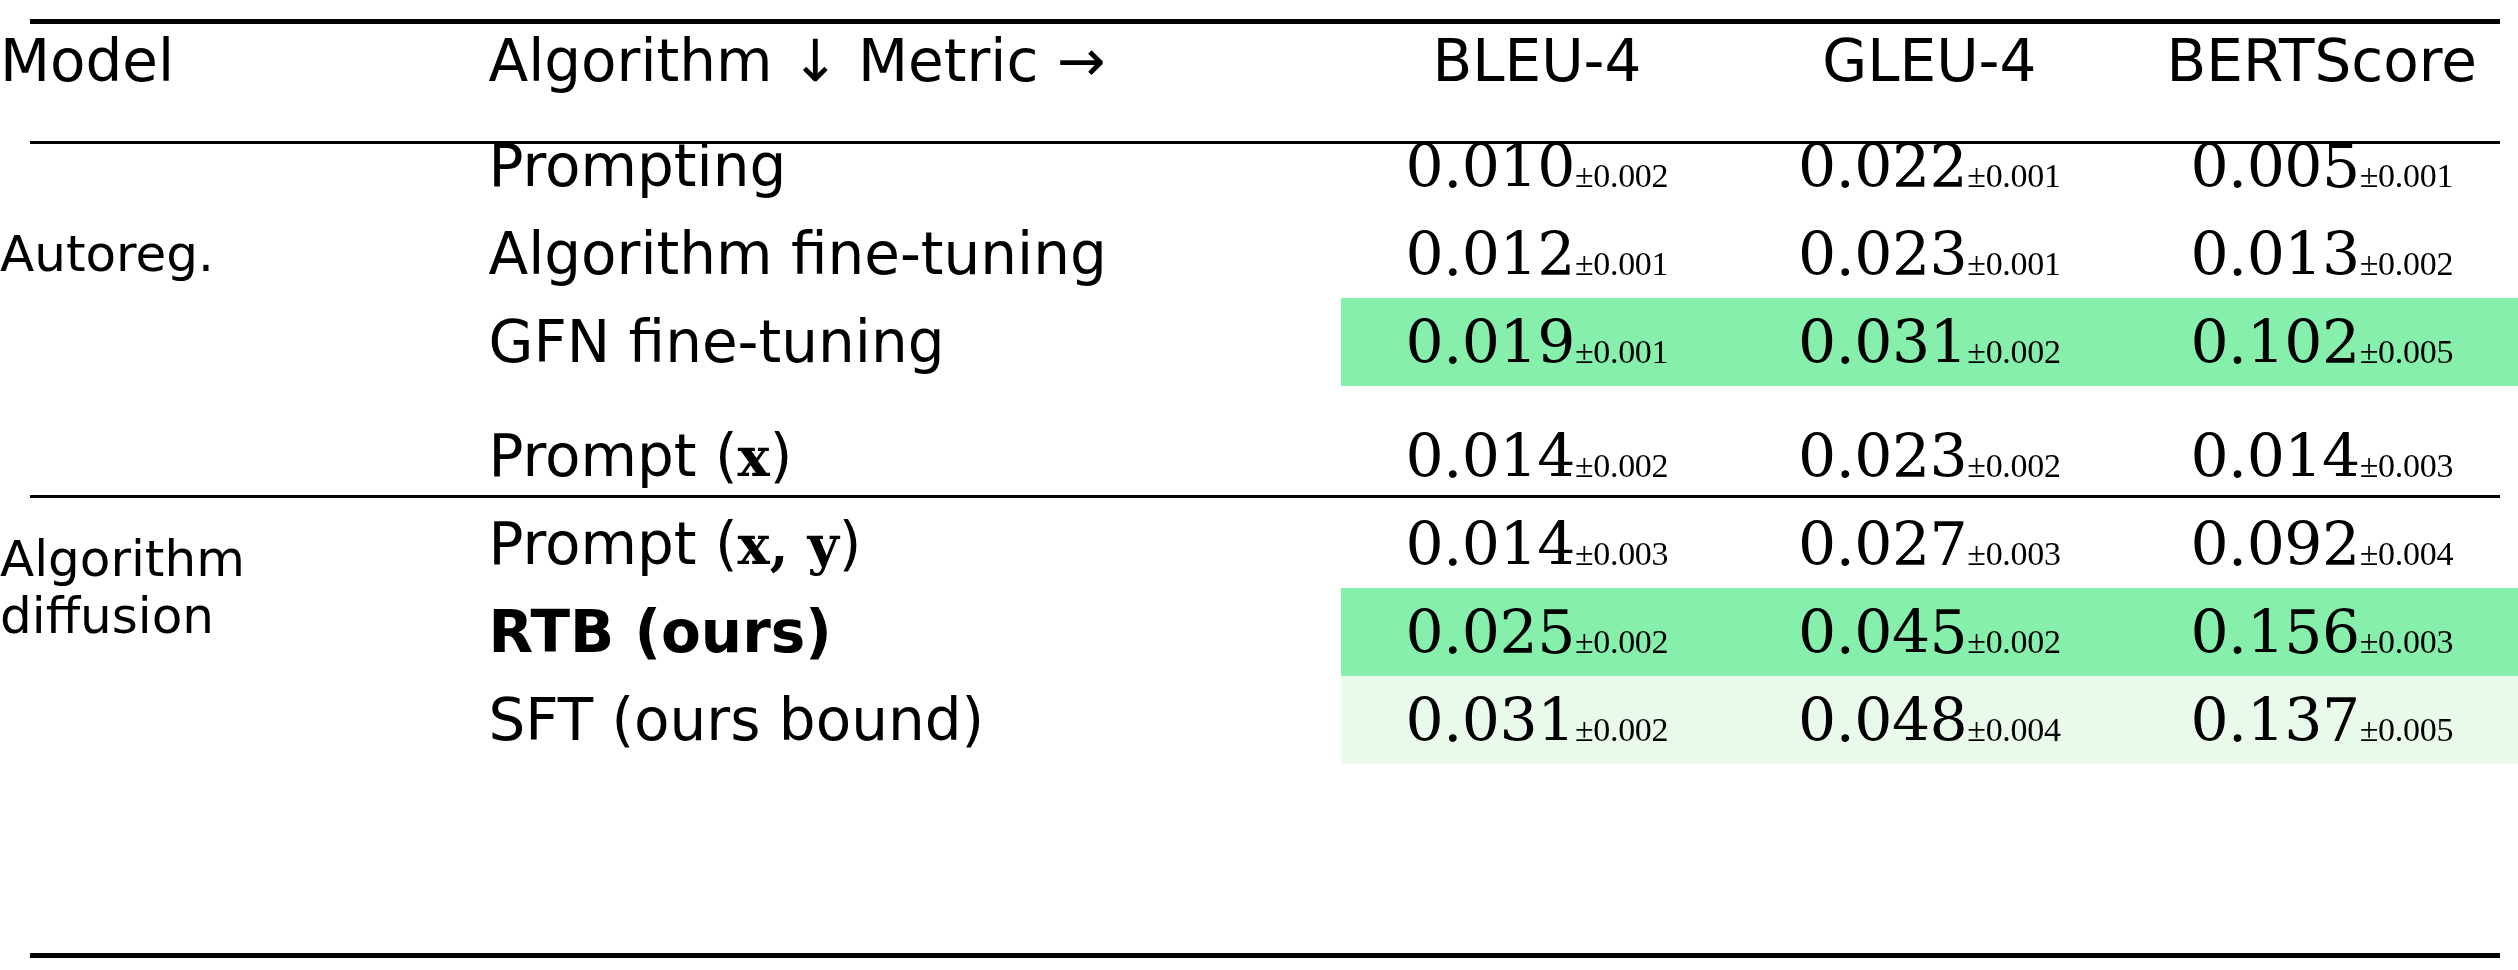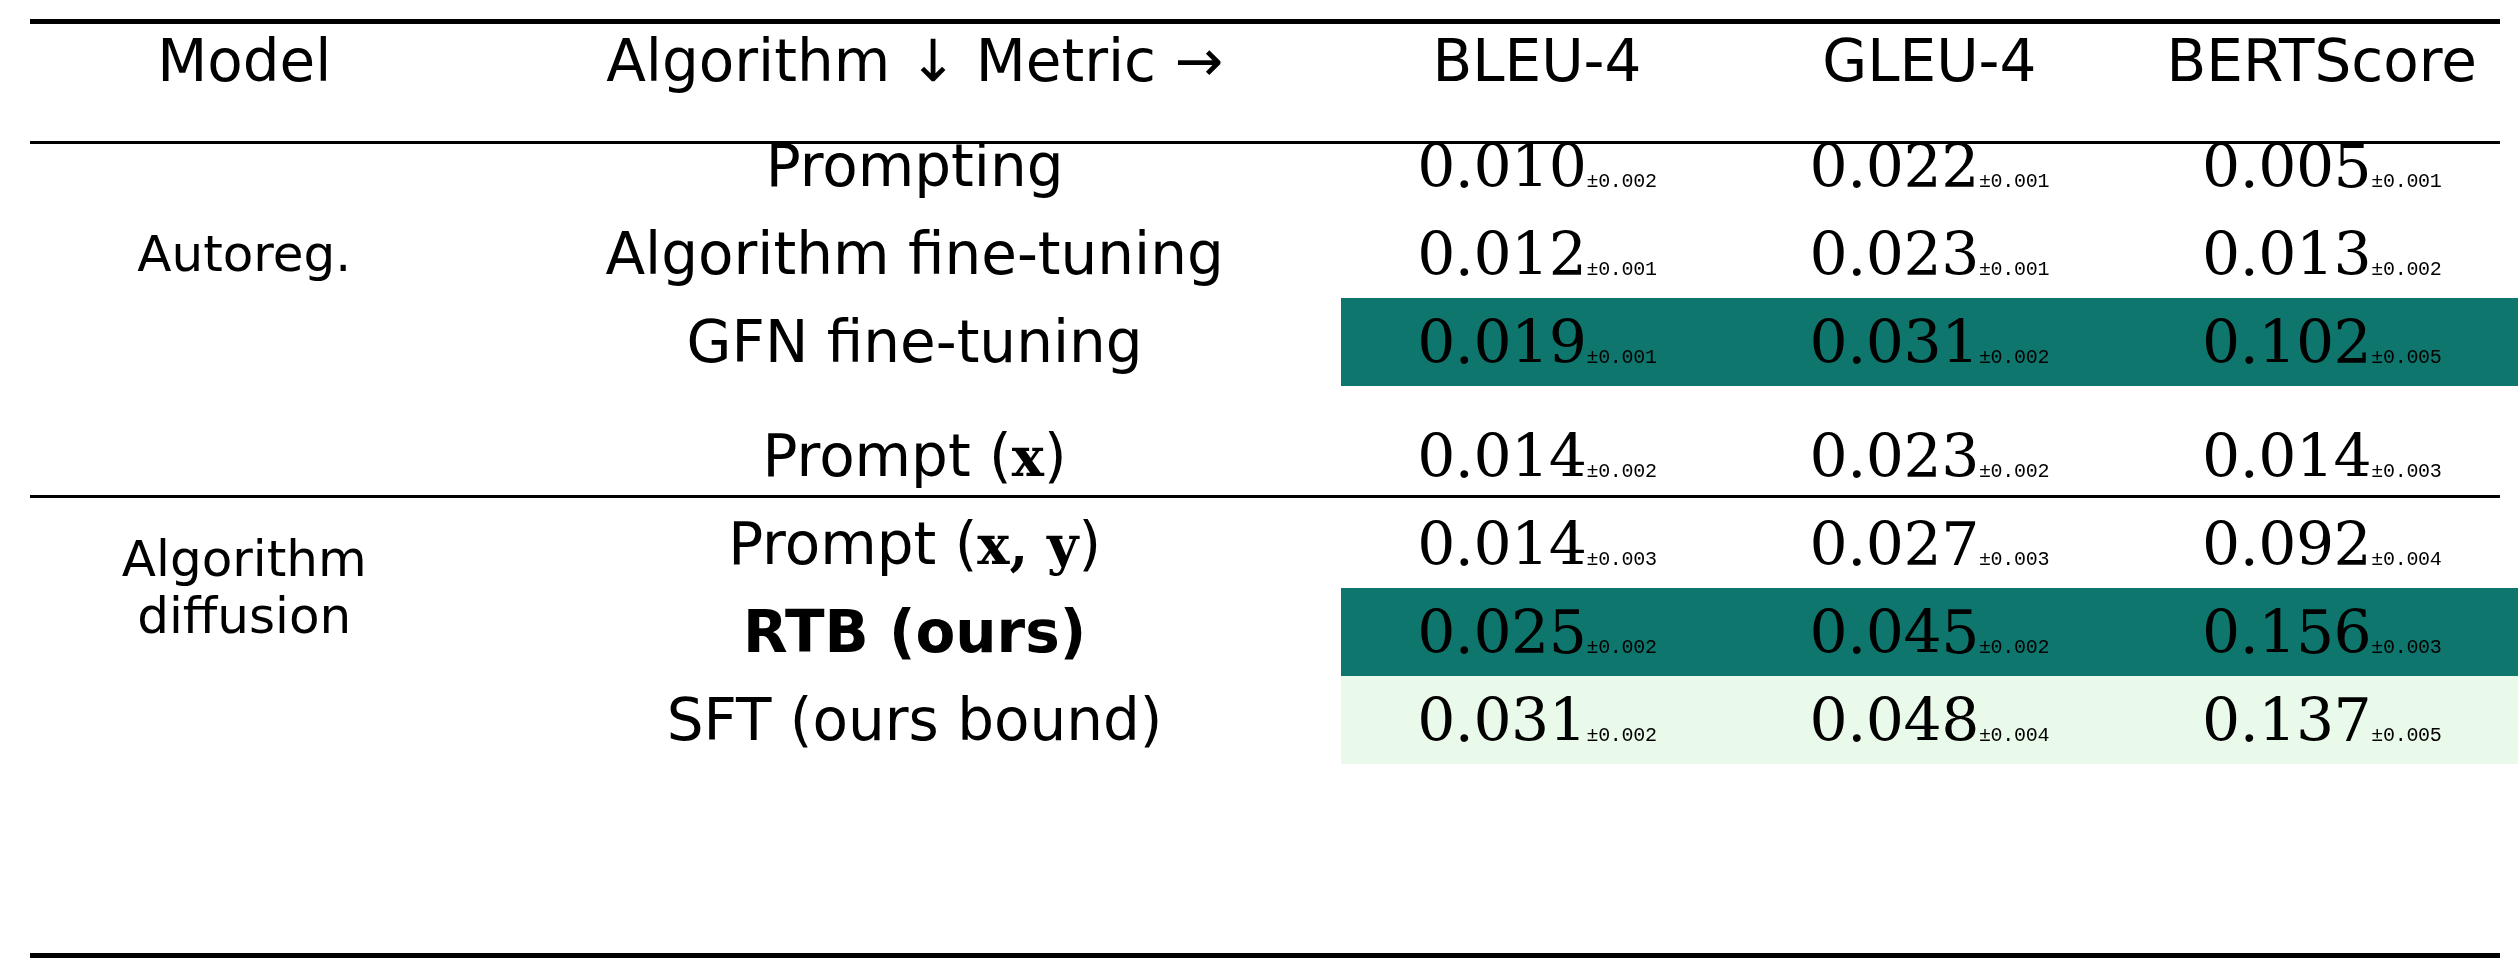--- a/index.html
+++ b/index.html
@@ -41,21 +41,20 @@
     top: 0;
     width: 2518px;
     border-collapse: collapse;
     table-layout: fixed;
   }
   .tbl td, .tbl th {
     padding: 0;
     margin: 0;
     vertical-align: middle;
     font-weight: normal;
-    text-align: center;
   }
 
   .col-model  { width: 478px; }
   .col-algo   { width: 834px; }
   .col-metric { width: 384px; }
 
   
   .hdr-cell {
     height: 122px;
     font-family: "DejaVu Sans", sans-serif;
@@ -87,28 +86,28 @@
   .cell-algo.bold { font-weight: bold; }
 
   .cell-val {
     font-family: "DejaVu Serif", serif;
     font-size: 60px;
     text-align: center;
     white-space: nowrap;
   }
   .val-main { letter-spacing: -0.5px; }
   .val-err {
-    font-family: Liberation Mono, monospace;
-    font-size: 20px;
+    font-family: Liberation Serif, serif;
+    font-size: 34px;
     vertical-align: baseline;
     letter-spacing: -0.3px;
   }
 
   
-  .hl-blue  { background: #0f766e; }
+  .hl-blue  { background: #86efac; }
   .hl-green { background: #eafaea; }
 
   .mathvar {
     font-family: "DejaVu Serif", serif;
     font-weight: bold;
     font-style: normal;
     font-size: 54px;
   }
   .spacer-row td { height: 26px; }
 </style>

